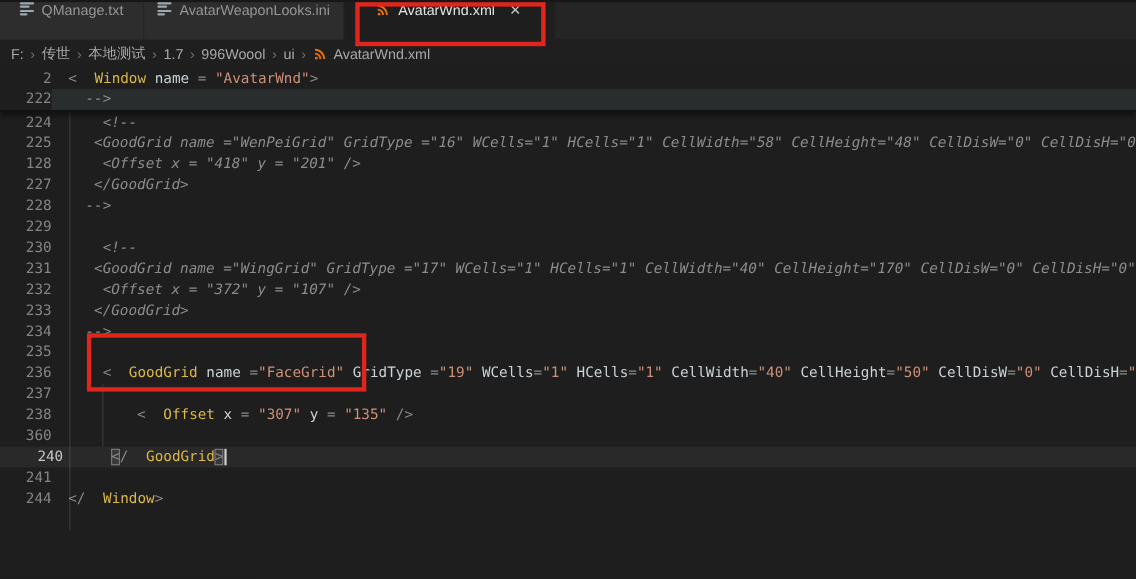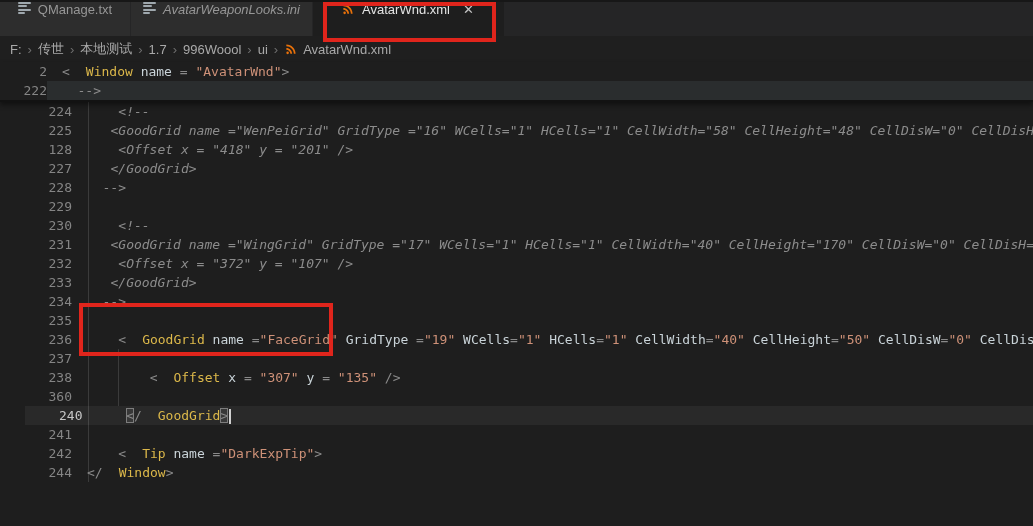--- a/index.html
+++ b/index.html
@@ -33,21 +33,21 @@
   .icon-rss { width:14px; height:14px; display:inline-flex; flex:none; }
   
   .editor { position:relative; font-family:"DejaVu Sans Mono", monospace;
             font-size:13px; line-height:19px; }
   .row { display:flex; height:19px; white-space:pre; position:relative; }
   .gutter { width:47px; flex:none; text-align:right; color:#858585; user-select:none; }
   .ltext { padding-left:15px; flex:1; }
   .sticky { background:#1e1e1e; border-bottom:2px solid #121212;
             box-shadow:0 3px 5px rgba(0,0,0,0.45); position:relative; z-index:3; }
   .sticky .row.sticky-hot .ltext { background:#2a2d2e; }
-  .lines { position:relative;margin-left:25px; }
+  .lines { position:relative; }
   .guide { position:absolute; width:1px; background:#3b3b3b; z-index:0; }
   .cur-line { background:rgba(255,255,255,0.05); }
   .cur-line .gutter { color:#c6c6c6;padding-left:34px; }
   .tk-comment { color:var(--c-comment); font-style:italic; }
   .tk-tag { color:var(--c-tag);padding-left:16px; }
   .tk-attr { color:var(--c-attr); }
   .tk-value { color:var(--c-value); }
   .tk-punct { color:var(--c-punct); }
   .tk-plain { color:var(--c-plain); }
   .bracket-hl { outline:1px solid #7d7d7d; outline-offset:-1px; background:rgba(110,110,110,0.22); }
@@ -65,21 +65,21 @@
 <div class="tabbar">
     <div class="tab" style="width: 131px;">
       <span class="icon-lines">
         <i></i>
         <i></i>
         <i></i>
         <i></i>
       </span>
       <span class="tab-label">QManage.txt</span>
     </div>
-    <div class="tab" style="width: 182px; font-style: italic;">
+    <div class="tab" style="width: 182px;">
       <span class="icon-lines">
         <i></i>
         <i></i>
         <i></i>
         <i></i>
       </span>
       <span class="tab-label">AvatarWeaponLooks.ini</span>
     </div>
     <div class="tab active" style="width: 192px;">
       <span class="icon-rss">
@@ -134,19 +134,18 @@
       <div class="row"><div class="gutter">232</div><div class="ltext"><span class="tk-comment">    &lt;Offset x = "372" y = "107" /&gt;</span></div></div>
       <div class="row"><div class="gutter">233</div><div class="ltext"><span class="tk-comment">   &lt;/GoodGrid&gt;</span></div></div>
       <div class="row"><div class="gutter">234</div><div class="ltext"><span class="tk-comment">  --&gt;</span></div></div>
       <div class="row"><div class="gutter">235</div><div class="ltext"></div></div>
       <div class="row"><div class="gutter">236</div><div class="ltext"><span class="tk-plain">    </span><span class="tk-punct">&lt;</span><span class="tk-tag">GoodGrid</span><span class="tk-plain"> </span><span class="tk-attr">name</span><span class="tk-punct"> =</span><span class="tk-value">"FaceGrid"</span><span class="tk-plain"> </span><span class="tk-attr">GridType</span><span class="tk-punct"> =</span><span class="tk-value">"19"</span><span class="tk-plain"> </span><span class="tk-attr">WCells</span><span class="tk-punct">=</span><span class="tk-value">"1"</span><span class="tk-plain"> </span><span class="tk-attr">HCells</span><span class="tk-punct">=</span><span class="tk-value">"1"</span><span class="tk-plain"> </span><span class="tk-attr">CellWidth</span><span class="tk-punct">=</span><span class="tk-value">"40"</span><span class="tk-plain"> </span><span class="tk-attr">CellHeight</span><span class="tk-punct">=</span><span class="tk-value">"50"</span><span class="tk-plain"> </span><span class="tk-attr">CellDisW</span><span class="tk-punct">=</span><span class="tk-value">"0"</span><span class="tk-plain"> </span><span class="tk-attr">CellDisH</span><span class="tk-punct">=</span><span class="tk-value">"0"</span><span class="tk-punct">&gt;</span></div></div>
       <div class="row"><div class="gutter">237</div><div class="ltext"></div></div>
       <div class="row"><div class="gutter">238</div><div class="ltext"><span class="tk-plain">        </span><span class="tk-punct">&lt;</span><span class="tk-tag">Offset</span><span class="tk-plain"> </span><span class="tk-attr">x</span><span class="tk-punct"> = </span><span class="tk-value">"307"</span><span class="tk-plain"> </span><span class="tk-attr">y</span><span class="tk-punct"> = </span><span class="tk-value">"135"</span><span class="tk-punct"> /&gt;</span></div></div>
       <div class="row"><div class="gutter">360</div><div class="ltext"></div></div>
       <div class="row cur-line"><div class="gutter">240</div><div class="ltext"><span class="tk-plain">     </span><span class="tk-punct bracket-hl">&lt;</span><span class="tk-punct">/</span><span class="tk-tag">GoodGrid</span><span class="tk-punct bracket-hl">&gt;</span><span class="cursor"></span></div></div>
       <div class="row"><div class="gutter">241</div><div class="ltext"></div></div>
-      <div class="row"><div class="gutter">242</div><div class="ltext"><span class="tk-plain">    </span><span class="tk-punct">&lt;</span><span class="tk-tag">Tip</span><span class="tk-plain"> </span><span class="tk-attr">name</span><span class="tk-punct"> =</span><span class="tk-value">"DarkExpTip"</span><span class="tk-punct">&gt;</span></div></div>
       <div class="row"><div class="gutter">244</div><div class="ltext"><span class="tk-punct">&lt;/</span><span class="tk-tag">Window</span><span class="tk-punct">&gt;</span></div></div>
     </div>
 </div>
 
 <div class="annotation" id="ann-tab"></div>
 <div class="annotation" id="ann-code"></div>
 
 </body></html>

